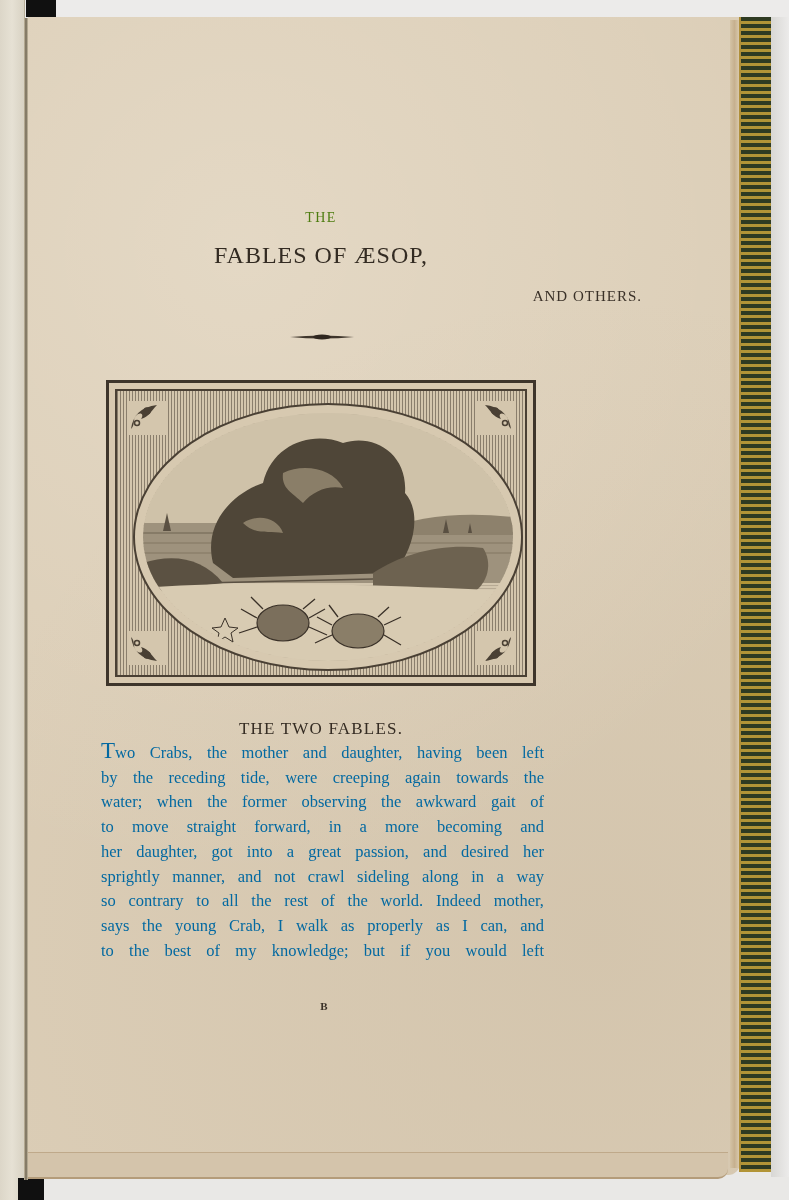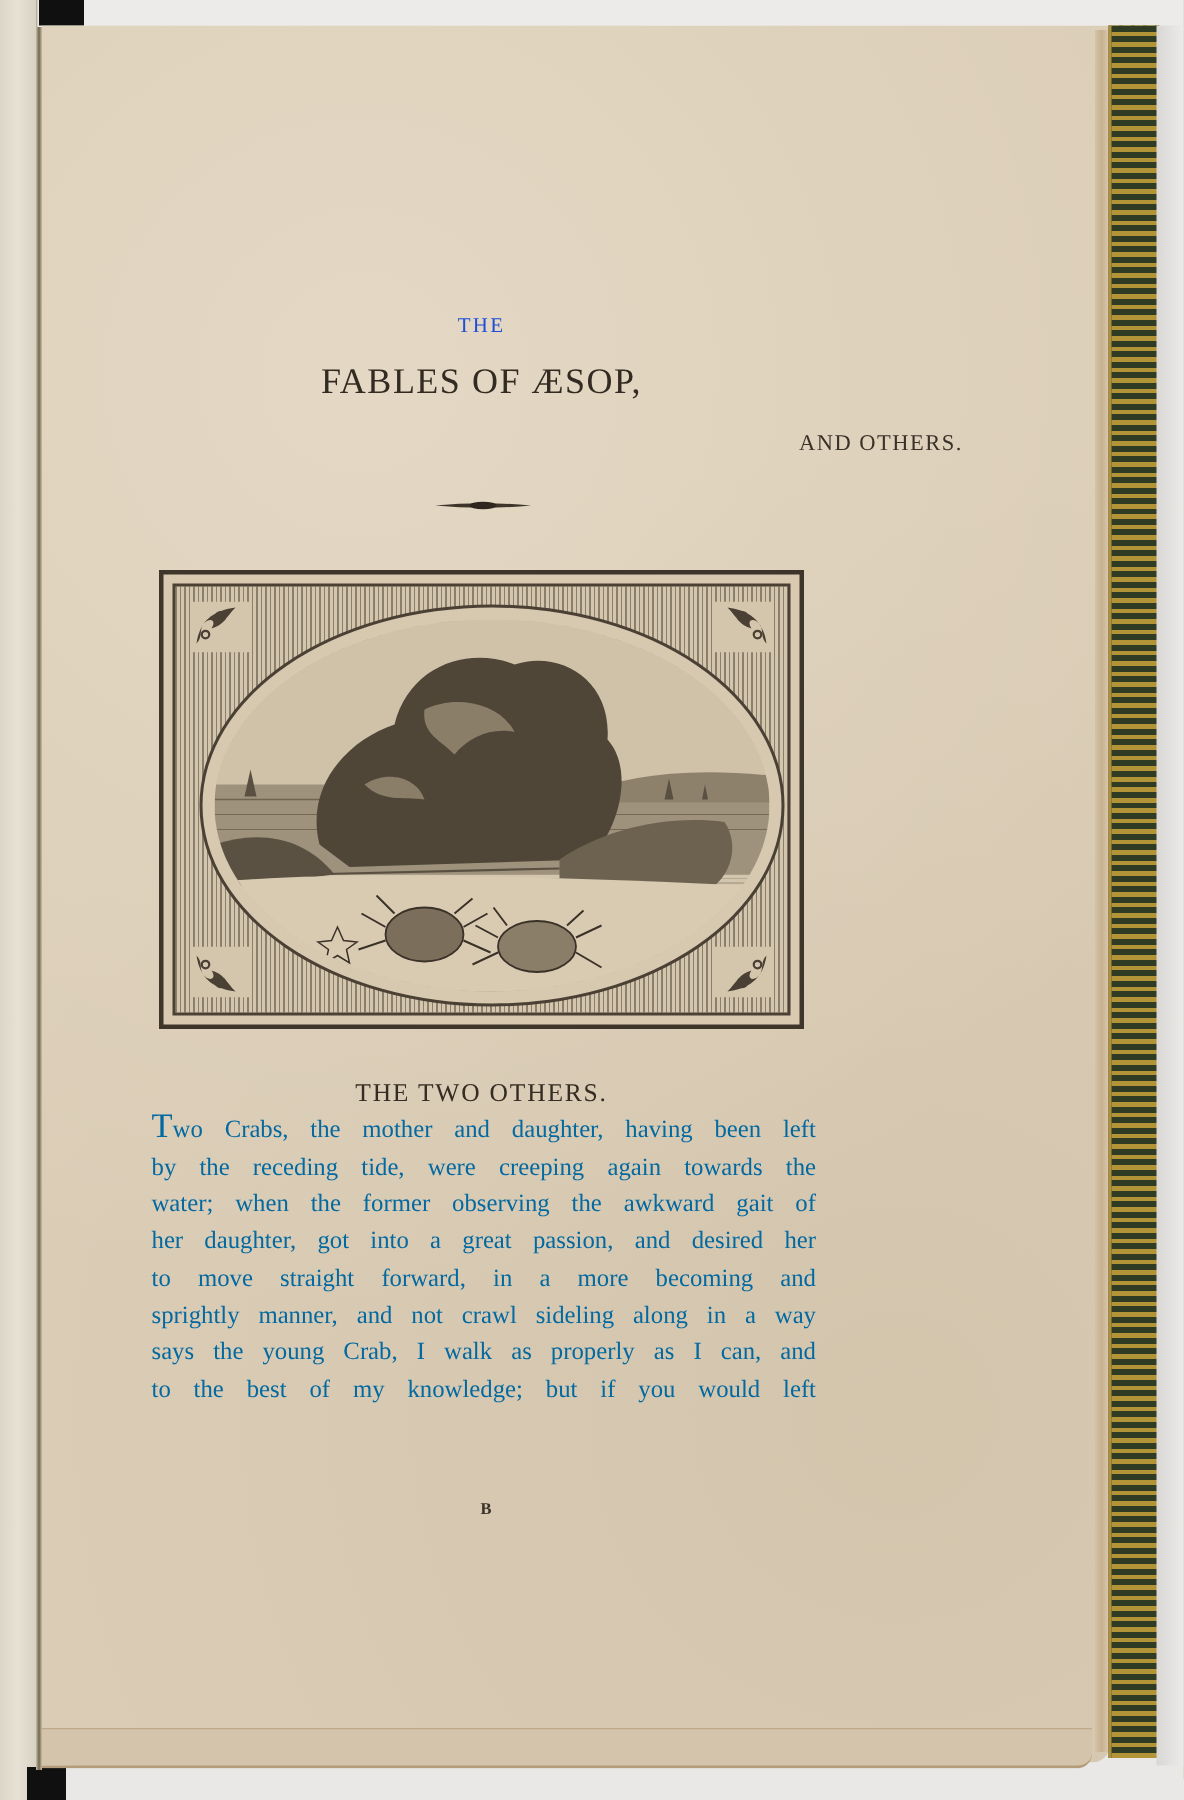--- a/index.html
+++ b/index.html
@@ -46,21 +46,21 @@
     border-left: 2px solid #b08f3a;
   }
   .spine-right-shadow {
     position: absolute; left: 771px; top: 17px; width: 18px; height: 1160px;
     background: linear-gradient(90deg, #d8d7d4, #ecebea);
   }
 
   .content { position: absolute; left: 0; top: 0; width: 789px; }
   .kicker {
     position: absolute; top: 210px; left: 0; width: 642px; text-align: center;
-    font-size: 14px; letter-spacing: 1.5px; color: #1d4ed8;
+    font-size: 14px; letter-spacing: 1.5px; color: #4d7c0f;
   }
   .main-title {
     position: absolute; top: 242px; left: 0; width: 642px; text-align: center;
     font-size: 24px; letter-spacing: 1px; color: #332b22;
   }
   .subtitle {
     position: absolute; top: 288px; left: 0; width: 642px; text-align: right;
     font-size: 15px; letter-spacing: 1px; color: #3a3128;
   }
   .ornament {
@@ -190,27 +190,28 @@
             <path d="M114 205 L98 196 M114 214 L96 220 M166 205 L182 196 M166 214 L184 222 M120 196 L108 184 M160 196 L172 186" stroke="#3a3128" stroke-width="1.3" fill="none"></path>
             <path d="M189 212 L174 204 M189 222 L172 230 M241 212 L258 204 M241 222 L258 232 M195 204 L186 192 M235 204 L246 194" stroke="#3a3128" stroke-width="1.3" fill="none"></path>
 
             <path d="M82 205 L86 214 L95 215 L88 220 L90 229 L82 224 L74 229 L76 220 L69 215 L78 214 Z" fill="none" stroke="#3a3128" stroke-width="1"></path>
           </svg>
         </div>
       </div>
     </div>
   </div>
 
-  <div class="fable-title">THE TWO OTHERS.</div>
+  <div class="fable-title">THE TWO FABLES.</div>
 
   <div class="body-text">
     <span class="body-line first"><span class="dropcap">T</span><span>wo Crabs, the mother and daughter, having been left</span></span>
     <span class="body-line">by the receding tide, were creeping again towards the</span>
     <span class="body-line">water; when the former observing the awkward gait of</span>
+    <span class="body-line">to move straight forward, in a more becoming and</span>
     <span class="body-line">her daughter, got into a great passion, and desired her</span>
-    <span class="body-line">to move straight forward, in a more becoming and</span>
     <span class="body-line">sprightly manner, and not crawl sideling along in a way</span>
+    <span class="body-line">so contrary to all the rest of the world. Indeed mother,</span>
     <span class="body-line">says the young Crab, I walk as properly as I can, and</span>
     <span class="body-line">to the best of my knowledge; but if you would left</span>
   </div>
 
   <div class="signature">B</div>
 </div>
 
 </body></html>

